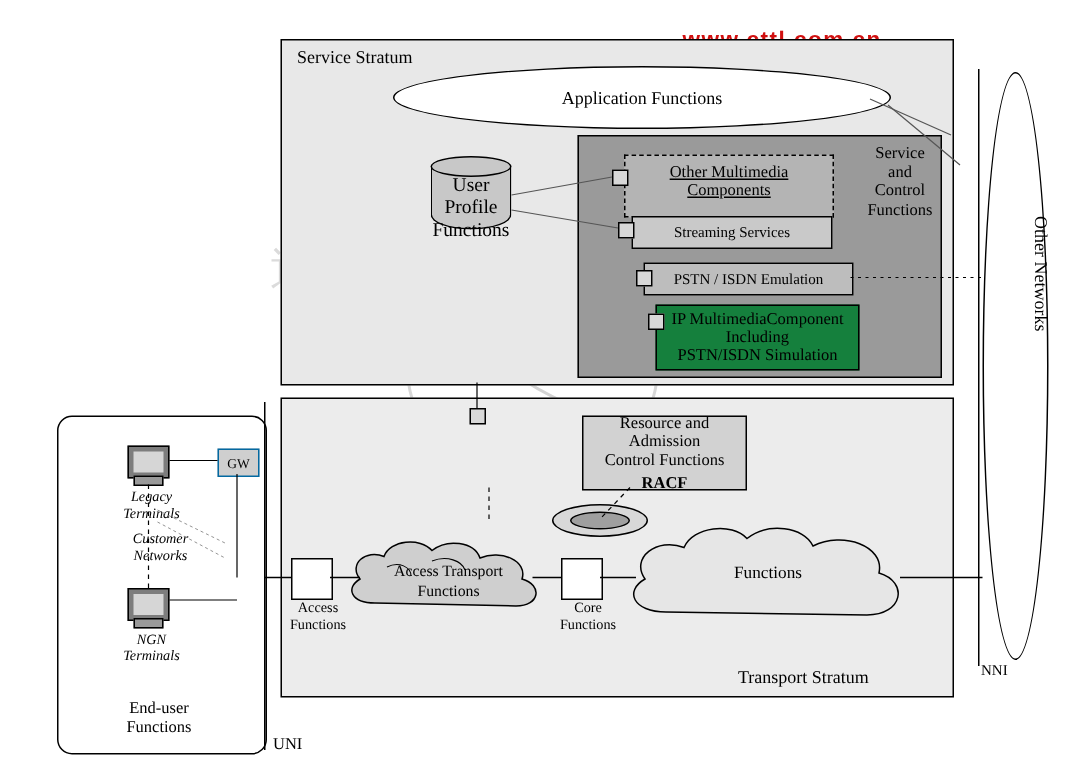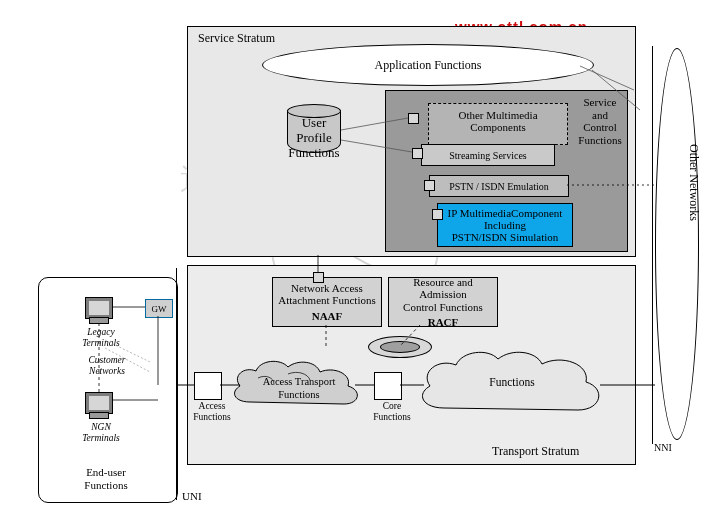--- a/index.html
+++ b/index.html
@@ -60,34 +60,34 @@
   #service-control{
     left:385px;top:90px;width:241px;height:160px;
     background:#9a9a9a;border:1px solid #000;
   }
   #service-control-label{
     left:574px;top:96px;width:52px;font-size:11px;line-height:1.15;
   }
 
   
   #other-mm-group{
-    left:428px;top:103px;width:138px;height:40px;
-    border:1px dashed #000;background:#b4b4b4;font-size:10px;
+    left:416px;top:103px;width:138px;height:40px;
+    border:1px dashed #000;background:#b4b4b4;font-size:10px;text-decoration:underline;
   }
   #streaming-services{
     left:421px;top:144px;width:132px;height:20px;
     border:1px solid #000;background:#c9c9c9;font-size:10px;
   }
   #pstn-isdn-emulation{
     left:429px;top:175px;width:138px;height:20px;
     border:1px solid #000;background:#bdbdbd;font-size:10px;
   }
   #ip-multimedia{
     left:437px;top:203px;width:134px;height:42px;
-    border:1px solid #000;background:#0ea5e9;font-size:9.5px;line-height:1.15;
+    border:1px solid #000;background:#15803d;font-size:9.5px;line-height:1.15;
   }
   .conn-sq{
     width:9px;height:9px;border:1px solid #000;background:#d8d8d8;
   }
 
   
   #user-profile{
     left:287px;top:104px;width:54px;height:55px;
   }
   #user-profile .cyl-top{
@@ -248,27 +248,20 @@
   <div id="user-profile" class="abs">
     <div class="cyl-body"></div>
     <div class="cyl-top"></div>
     <div class="cyl-text">
       <div>User</div>
       <div>Profile</div>
       <div>Functions</div>
     </div>
   </div>
 
-  <div id="naacf" class="abs ctr">
-    <div class="lbl">
-      <div>Network Access</div>
-      <div>Attachment Functions</div>
-      <div style="font-weight:bold;margin-top:3px;">NAAF</div>
-    </div>
-  </div>
   <div class="abs conn-sq" style="left:313px;top:272px;"></div>
 
   <div id="racf" class="abs ctr">
     <div class="lbl">
       <div>Resource and Admission</div>
       <div>Control Functions</div>
       <div style="font-weight:bold;margin-top:3px;">RACF</div>
     </div>
   </div>
 

